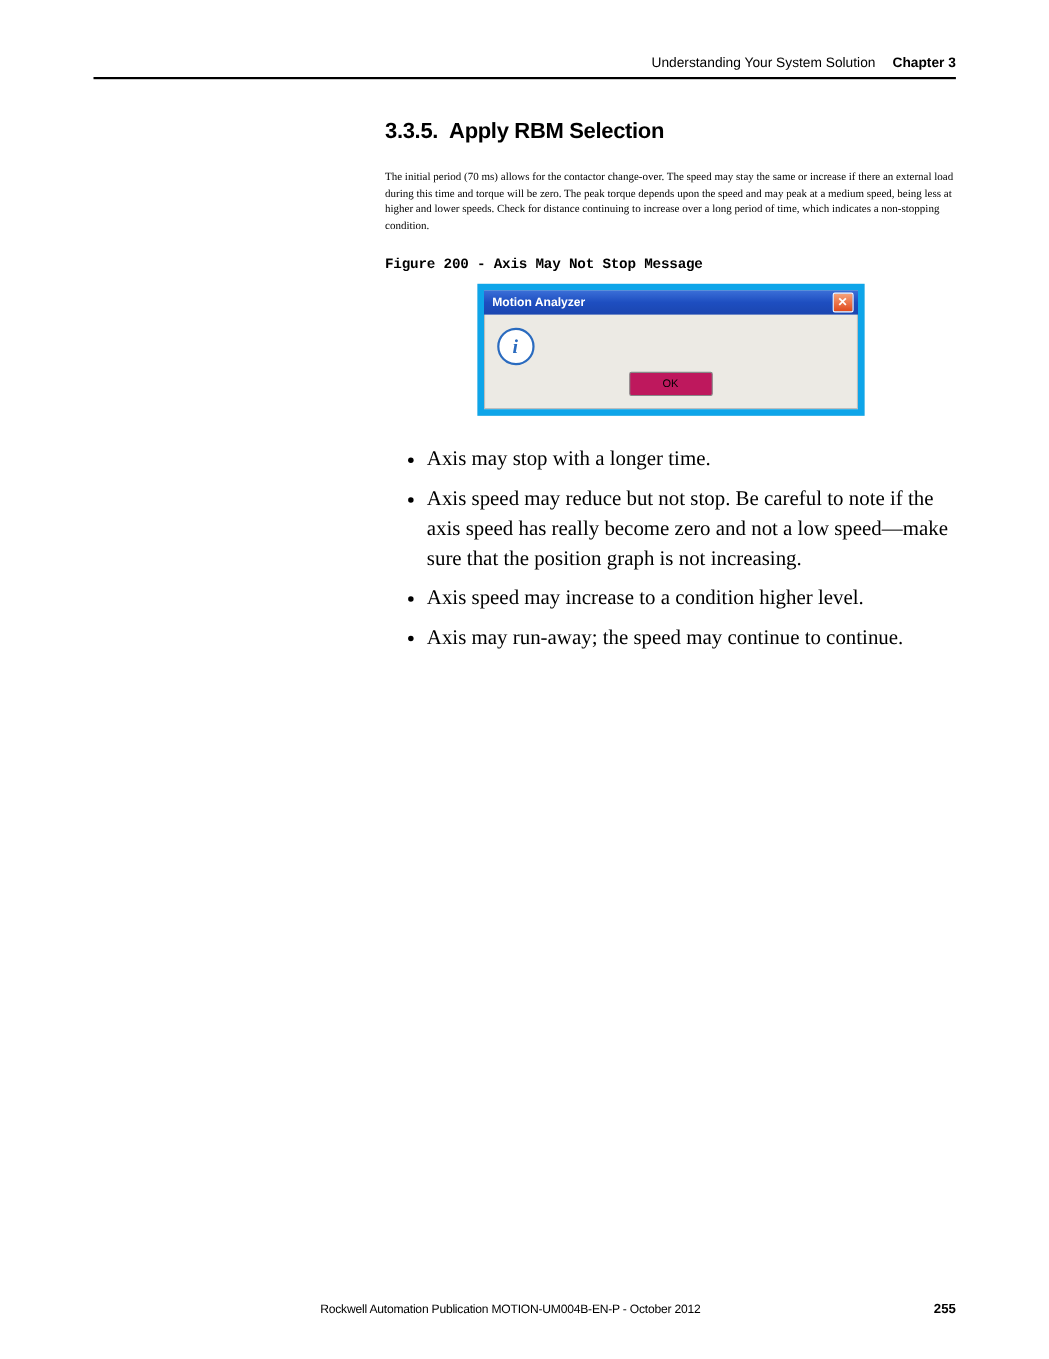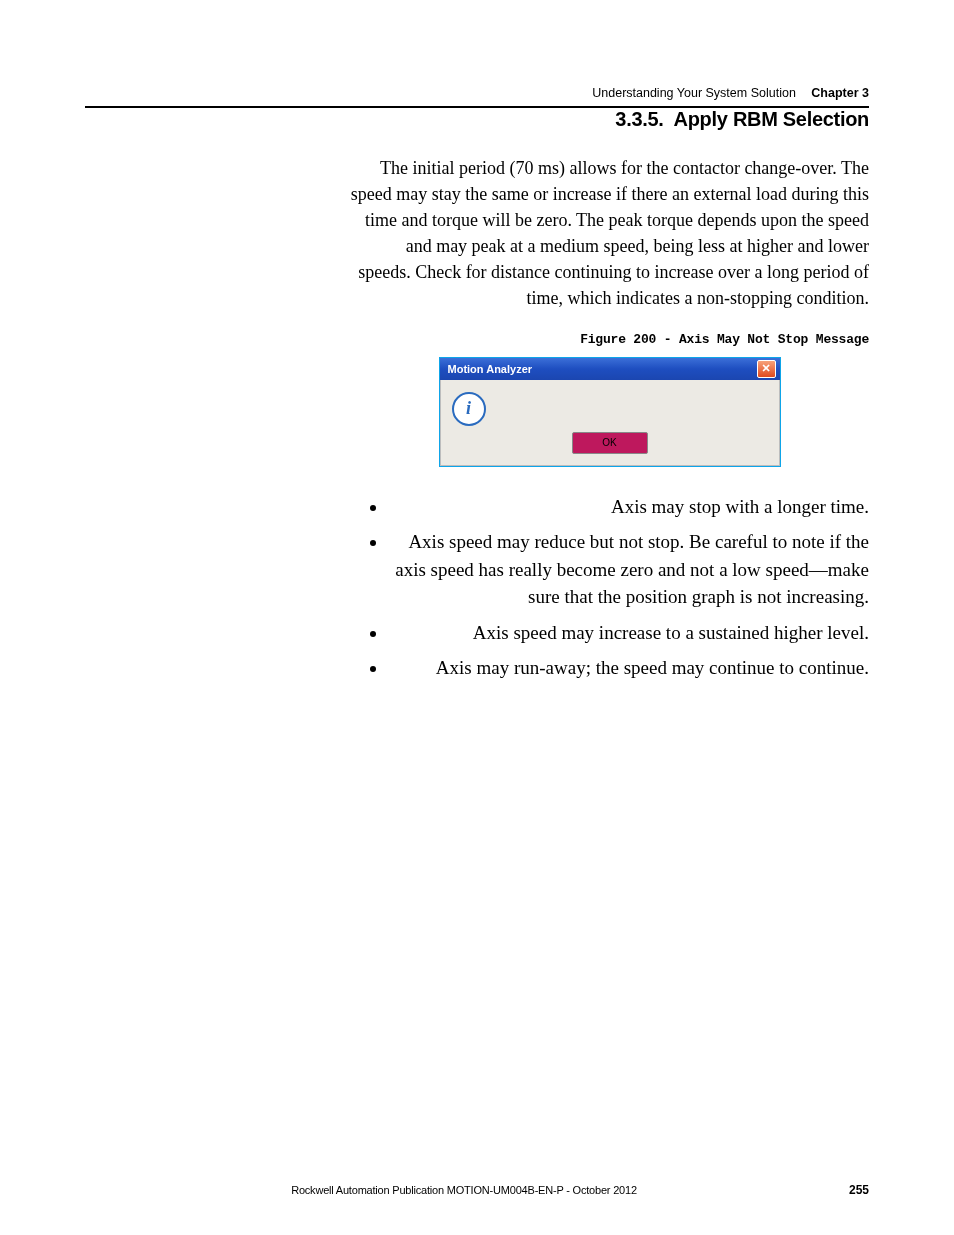--- a/index.html
+++ b/index.html
@@ -16,40 +16,38 @@
   .page-header {
     position: absolute;
     top: 50px;
     left: 85px;
     right: 85px;
     border-bottom: 2px solid #000;
     padding-bottom: 6px;
     text-align: right;
     font-family: Arial, Helvetica, sans-serif;
     font-size: 12.5px;
-    margin-top: 36px;
   }
   .page-header .chapter { font-weight: bold; margin-left: 12px; }
   .content {
     position: absolute;
     top: 108px;
     left: 350px;
     right: 85px;
-    text-align: right;
   }
   h2.section-heading {
     font-family: Arial, Helvetica, sans-serif;
     font-weight: bold;
     font-size: 20px;
     margin: 0 0 24px 0;
     letter-spacing: -0.3px;
   }
   .section-num { margin-right: 10px; }
   p.body {
-    font-size: 18px;
+    font-size: 10px;
     line-height: 1.45;
     margin: 0 0 20px 0;
   }
   .figcap {
     font-family: Liberation Mono, monospace;
     font-weight: bold;
     font-size: 13px;
     margin: 0 0 10px 0;
     letter-spacing: -0.2px;
   }
@@ -61,21 +59,21 @@
   }
   ul.body-list li { margin-bottom: 8px; }
   
   .dialog-wrap {
     display: flex;
     justify-content: center;
     margin: 0 0 26px 0;
   }
   .dialog {
     width: 340px;
-    border: 1px solid #0ea5e9;
+    border: 6px solid #0ea5e9;
     font-family: Tahoma, Arial, sans-serif;
     background: #eceae4;
     box-shadow: 0 0 0 1px #bdbdbd inset;
   }
   .dialog-titlebar {
     display: flex;
     align-items: center;
     justify-content: space-between;
     height: 22px;
     padding: 0 4px 0 8px;
@@ -182,21 +180,21 @@
           <span>OK</span>
         </div>
       </div>
     </div>
   </div>
 
 
   <ul class="body-list">
     <li>Axis may stop with a longer time.</li>
     <li>Axis speed may reduce but not stop. Be careful to note if the axis speed has really become zero and not a low speed—make sure that the position graph is not increasing.</li>
-    <li>Axis speed may increase to a sustained higher level.</li>
+    <li>Axis speed may increase to a condition higher level.</li>
     <li>Axis may run-away; the speed may continue to continue.</li>
   </ul>
 </div>
 
 <div class="page-footer">
   <span class="spacer-left"></span>
   <span class="pub">Rockwell Automation Publication MOTION-UM004B-EN-P - October 2012</span>
   <span class="pnum">255</span>
 </div>
 

